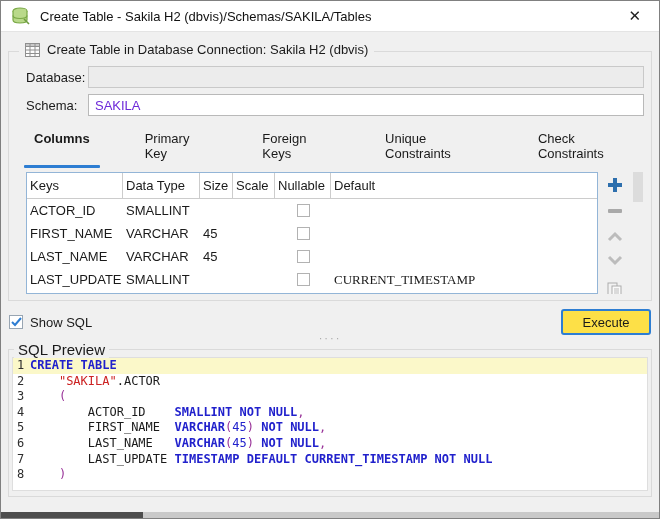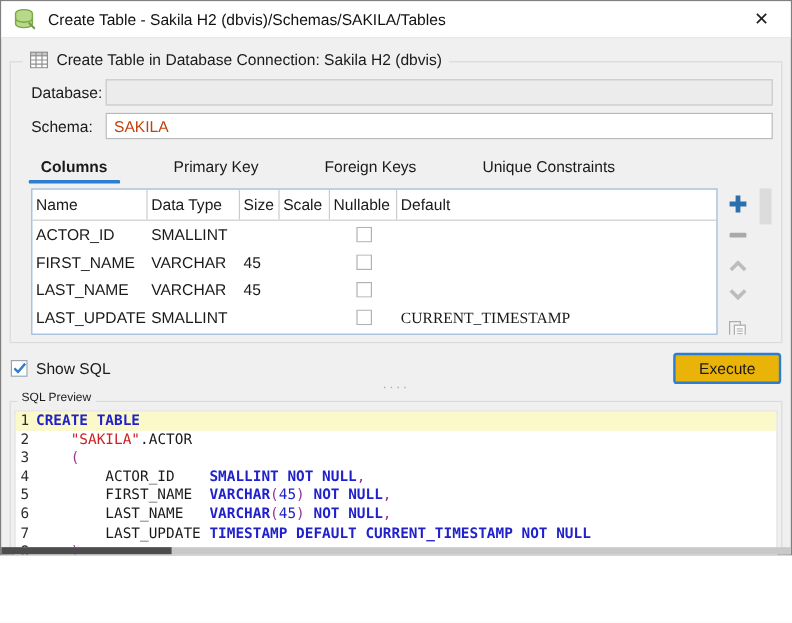--- a/index.html
+++ b/index.html
@@ -1,39 +1,39 @@
 <!DOCTYPE html>
 <html style="--accent: #2d7dd2; --kw: #2121cc; --num: #2121cc; --str: #cc2222; --punc: #993399; --line-hl: #fbf8c9;"><head>
 <meta charset="utf-8">
 <style>
   html,body{margin:0;padding:0;background:#fff;}
   *{box-sizing:border-box;}
   .dialog{
-    position:relative;width:660px;height:463px;overflow:hidden;
+    position:relative;width:660px;height:519px;overflow:hidden;
     border:1px solid #808080;background:#f0f0f0;
     font-family:"Liberation Sans",sans-serif;font-size:13px;color:#1a1a1a;
   }
   
   .titlebar{display:flex;align-items:center;height:31px;background:#ffffff;
     border-bottom:1px solid #e4e4e4;padding:0 10px;}
   .titlebar .app-icon{width:20px;height:18px;margin-right:9px;flex:none;}
   .titlebar .title{flex:1;font-size:13px;color:#111;}
   .close-btn{font-size:15px;color:#222;padding:2px 8px;cursor:default;}
   
   .groupbox{position:relative;margin:19px 7px 0;border:1px solid #dadada;
     padding:14px 7px 6px 17px;background:#f0f0f0;}
   .groupbox .legend{position:absolute;top:-10px;left:10px;background:#f0f0f0;
     padding:0 6px;display:flex;align-items:center;gap:7px;font-size:13px;}
   
   .field-row{display:flex;align-items:center;margin-bottom:6px;}
   .field-row .flabel{width:62px;flex:none;}
   .inputbox{flex:1;height:22px;border:1px solid #b9b9b9;background:#fff;
     display:flex;align-items:center;padding:0 6px;overflow:hidden;white-space:nowrap;}
   .inputbox.disabled{background:#ececec;border-color:#c9c9c9;}
-  .inputbox.muted{color:#c2410c;}
+  .inputbox.muted{color:#6d28d9;}
   
   .tab-bar{display:flex;margin:10px 0 4px -4px;gap:31px;}
   .tab{padding:5px 12px 7px;position:relative;cursor:default;}
   .tab.active{font-weight:bold;}
   .tab.active::after{content:"";position:absolute;left:2px;right:2px;bottom:0;
     height:3px;background:var(--accent,#2d7dd2);border-radius:1px;}
   
   .grid-zone{display:flex;align-items:flex-start;}
   .data-table{flex:1;height:122px;border:1px solid #93b5d7;background:#fff;overflow:hidden;}
   .thead{display:flex;height:26px;border-bottom:1px solid #cccccc;}
@@ -46,30 +46,30 @@
     align-items:center;flex:none;}
   .side-toolbar .sep{width:18px;height:1px;background:#d2d2d2;margin:7px 0 5px;}
   .scroll-strip{width:12px;height:122px;flex:none;position:relative;}
   .scroll-thumb{position:absolute;top:0;left:1px;width:10px;height:30px;background:#dcdcdc;}
   
   .footer{display:flex;align-items:center;margin:8px 8px 0;}
   .showsql{display:flex;align-items:center;gap:7px;}
   .checkbox{width:14px;height:14px;border:1px solid #98a5b2;background:#fff;
     display:flex;align-items:center;justify-content:center;flex:none;}
   .buttons{margin-left:auto;display:flex;gap:11px;}
-  .btn{height:26px;min-width:90px;background:#eab308;border:1px solid #b3b3b3;border-radius:3px;
+  .btn{height:26px;min-width:90px;background:#fde047;border:1px solid #b3b3b3;border-radius:3px;
     display:flex;align-items:center;justify-content:center;font-size:13px;padding:0 14px;}
   .btn.primary{border:2px solid var(--accent,#2d7dd2);}
   .splitter{height:7px;display:flex;align-items:center;justify-content:center;
     color:#a9a9a9;font-size:11px;letter-spacing:2px;line-height:5px;}
   
   .sql-group{position:relative;margin:7px 7px 0;border:1px solid #dadada;
     padding:7px 3px 3px;height:148px;}
   .sql-group .legend2{position:absolute;top:-9px;left:5px;background:#f0f0f0;
-    padding:0 4px;font-size:10px;}
+    padding:0 4px;font-size:15px;}
   .editor{height:134px;background:#fff;border:1px solid #dedede;overflow:hidden;}
   .sql-line{display:flex;height:15.6px;line-height:15.6px;
     font-family:"DejaVu Sans Mono",monospace;font-size:12px;white-space:pre;}
   .sql-line.hl{background:var(--line-hl,#fbf8c9);}
   .gutter{width:17px;padding-left:4px;color:#2e2e2e;flex:none;}
   .code{flex:1;}
   .tok-kw{color:var(--kw,#2121cc);font-weight:bold;}
   .tok-num{color:var(--num,#2121cc);}
   .tok-str{color:var(--str,#cc2222);}
   .tok-punc{color:var(--punc,#993399);}
@@ -114,26 +114,27 @@
     <div class="field-row">
       <span class="flabel">Schema:</span>
       <div class="inputbox muted">SAKILA</div>
     </div>
 
     <div class="tab-bar">
         <div class="tab active">Columns</div>
         <div class="tab">Primary Key</div>
         <div class="tab">Foreign Keys</div>
         <div class="tab">Unique Constraints</div>
+        <div class="tab">Check Constraints</div>
       </div>
 
     <div class="grid-zone">
       <div class="data-table">
         <div class="thead">
-            <div class="th" style="width: 96px;">Name</div>
+            <div class="th" style="width: 96px;">Keys</div>
             <div class="th" style="width: 77px;">Data Type</div>
             <div class="th" style="width: 33px;">Size</div>
             <div class="th" style="width: 42px;">Scale</div>
             <div class="th" style="width: 56px;">Nullable</div>
             <div class="th" style="width: auto; flex: 1 1 0%; border-right: none;">Default</div>
           </div>
         <div>
             <div class="tr">
               <div class="td" style="width: 96px;">ACTOR_ID</div>
               <div class="td" style="width: 77px;">SMALLINT</div>

